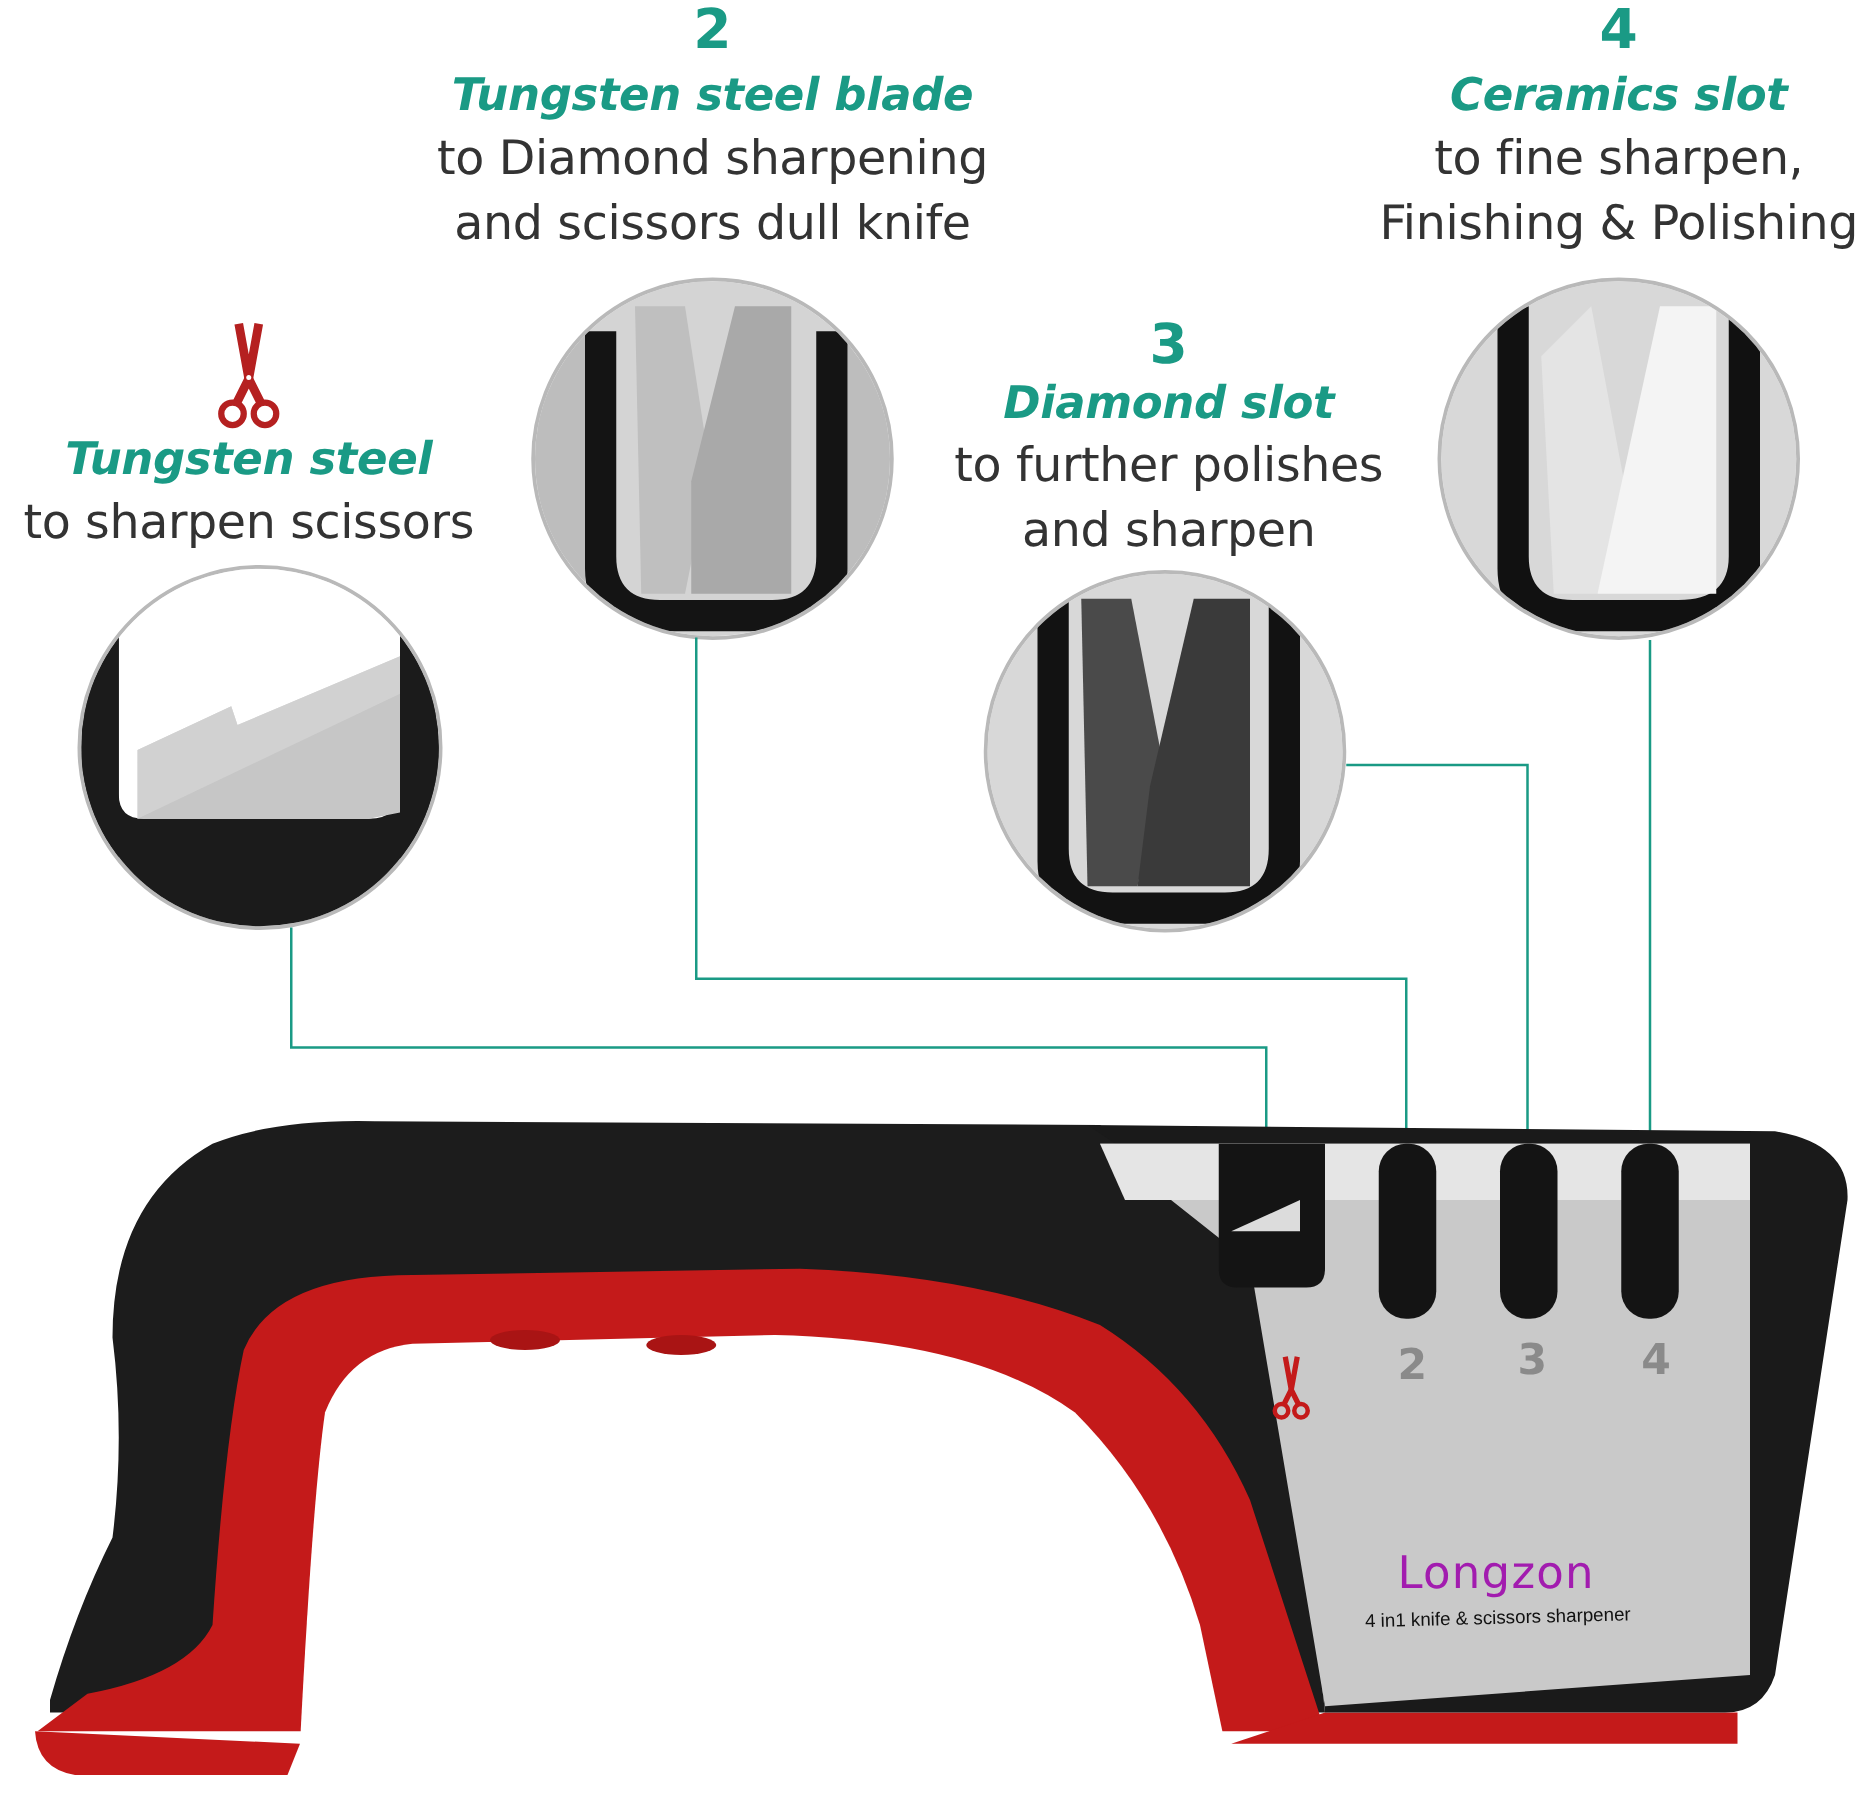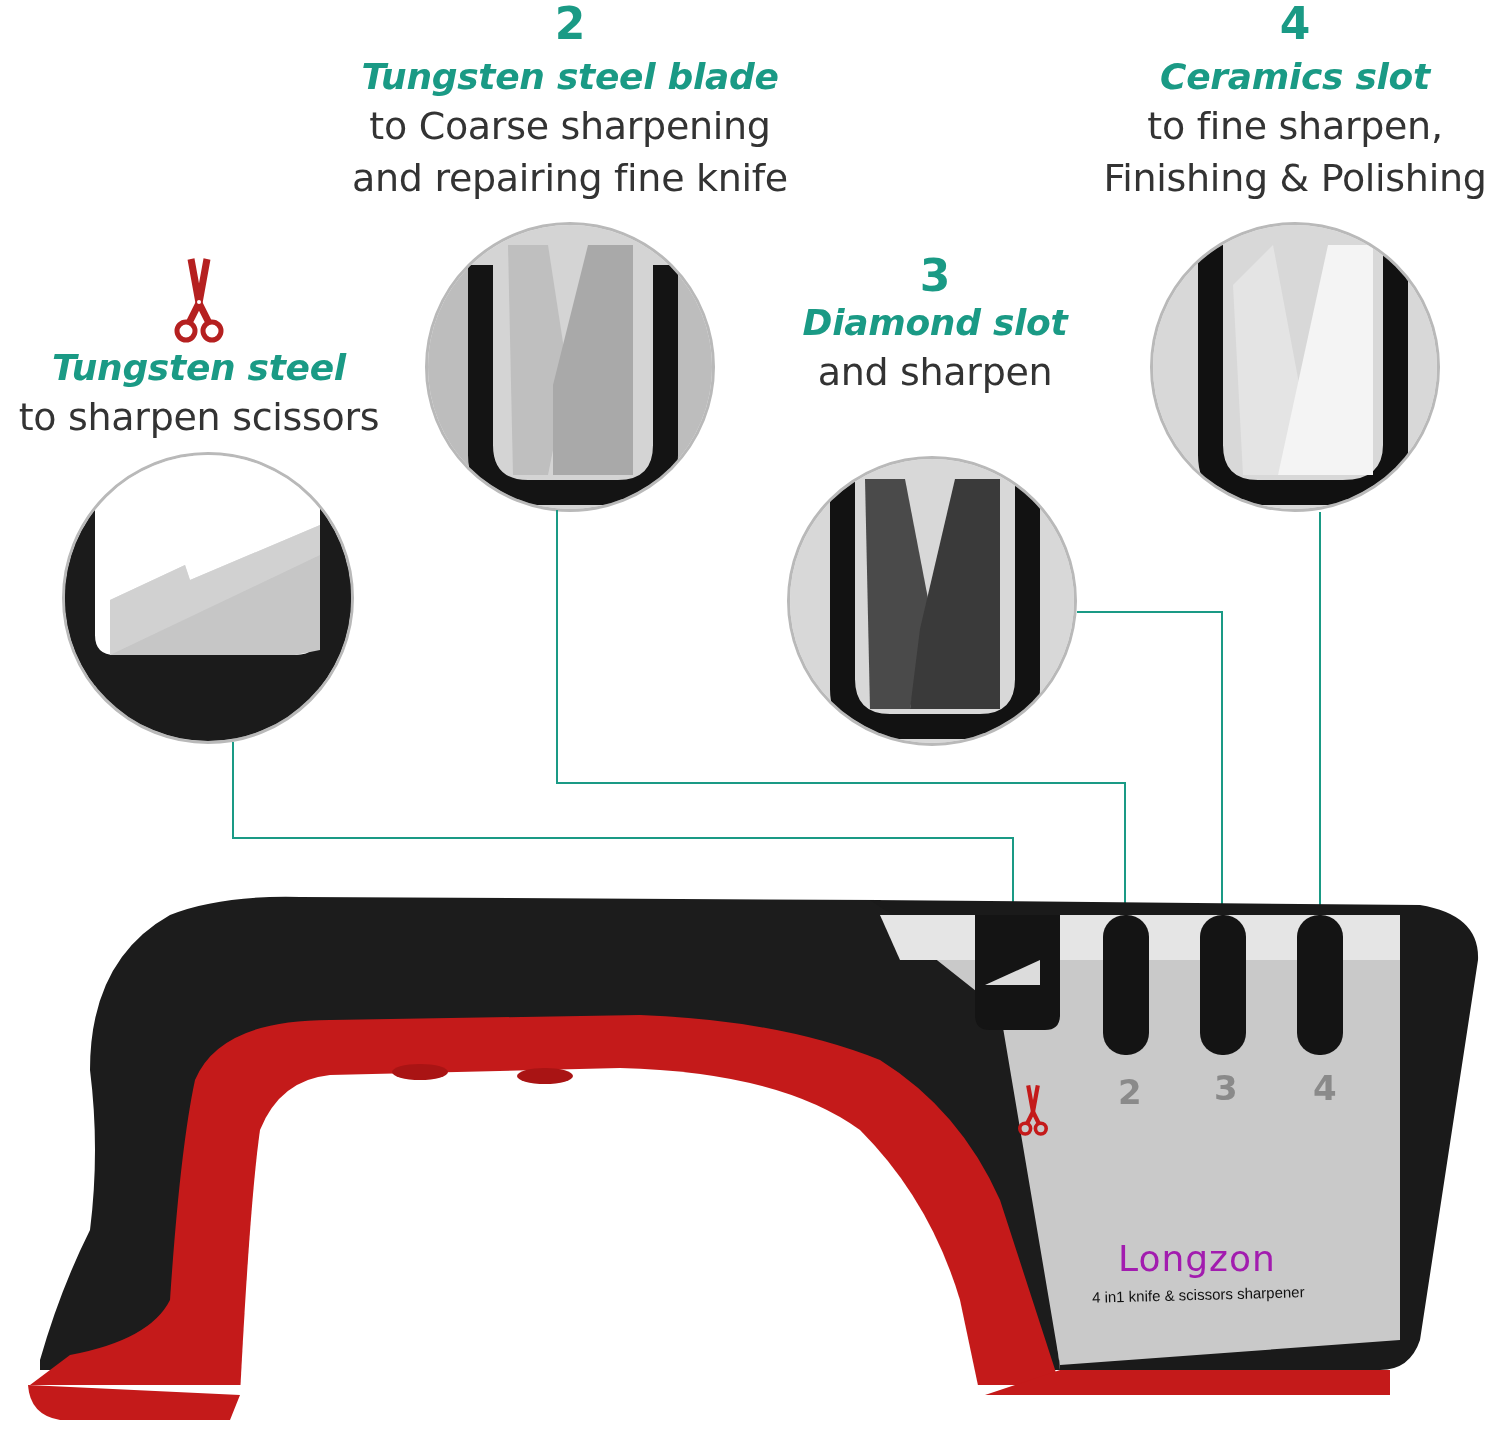--- a/index.html
+++ b/index.html
@@ -26,27 +26,28 @@
       <circle cx="30" cy="47" r="2" fill="#fff"></circle>
     </svg>
   </div>
   <div class="title">Tungsten steel</div>
   <div class="desc">to sharpen scissors</div>
 </div>
 
 <div class="abs label" style="left:330px; top:0px; width:480px;">
   <div class="num">2</div>
   <div class="title" style="margin-top:6px;">Tungsten steel blade</div>
-  <div class="desc">to Coarse sharpening</div>
-  <div class="desc">and repairing fine knife</div>
+  <div class="desc">to Diamond sharpening</div>
+  <div class="desc">and scissors dull knife</div>
 </div>
 
 <div class="abs label" style="left:740px; top:252px; width:390px;">
   <div class="num">3</div>
   <div class="title">Diamond slot</div>
+  <div class="desc">to further polishes</div>
   <div class="desc">and sharpen</div>
 </div>
 
 <div class="abs label" style="left:1080px; top:0px; width:430px;">
   <div class="num">4</div>
   <div class="title" style="margin-top:6px;">Ceramics slot</div>
   <div class="desc">to fine sharpen,</div>
   <div class="desc">Finishing &amp; Polishing</div>
 </div>
 

